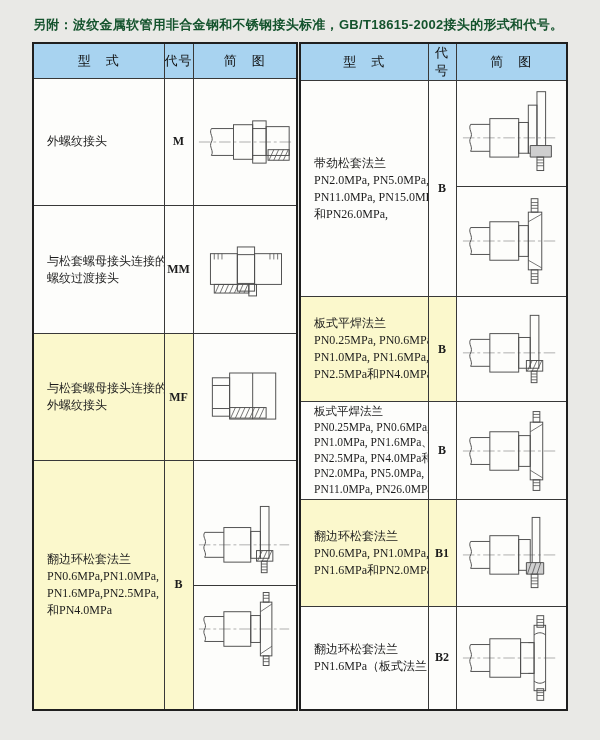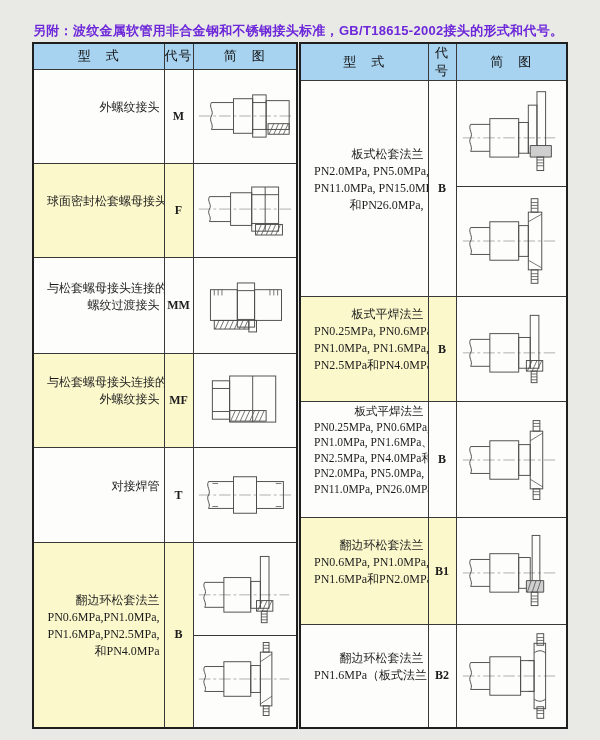--- a/index.html
+++ b/index.html
@@ -3,31 +3,31 @@
 <meta charset="utf-8">
 <style>
   :root{
     --page-bg:#e9e9e6; --cell-bg:#fdfdfb; --header-bg:#a8d3f0;
     --highlight-bg:#fbf8cc; --border:#383838; --outer:#1f1f1f; --ink:#1c1c1c;
   }
   *{box-sizing:border-box;}
   html,body{margin:0;padding:0;}
   body{width:600px;height:740px;position:relative;background:var(--page-bg);
        font-family:"Liberation Serif","DejaVu Serif",serif;color:var(--ink);}
-  .title{position:absolute;left:33px;top:22px;width:540px;
+  .title{position:absolute;left:33px;top:16px;width:540px;
          font-family:"Liberation Sans","DejaVu Sans",sans-serif;
-         font-size:13px;font-weight:700;letter-spacing:.3px;color:#6d28d9;}
+         font-size:13px;font-weight:700;letter-spacing:.3px;color:#14532d;}
   .tables{position:absolute;left:32px;top:42px;display:flex;}
   table{border-collapse:collapse;table-layout:fixed;background:var(--cell-bg);}
   .tbl-left{width:264px;border:2px solid var(--outer);}
   .tbl-right{width:267px;border:2px solid var(--outer);margin-left:1px;}
   td,th{border:1px solid var(--border);padding:0;overflow:hidden;}
   th{background:var(--header-bg);font-weight:500;font-size:13px;height:25px;
      letter-spacing:1px;color:#111;}
-  .c-type{padding:2px 4px 20px 13px;vertical-align:middle;text-align:right;}
+  .c-type{padding:2px 4px 2px 13px;vertical-align:middle;text-align:left;}
   .lines div{font-size:12px;line-height:17px;white-space:nowrap;}
   .tight div{font-size:11.5px;line-height:15.5px;}
   .c-code{text-align:center;vertical-align:middle;font-size:12px;font-weight:600;}
   .hl{background:var(--highlight-bg);}
   .c-diag{vertical-align:middle;}
   .dbox{display:flex;align-items:center;justify-content:center;}
   .split{padding:0;}
   .split .sub{display:flex;align-items:center;justify-content:center;}
   .split .sub + .sub{border-top:1px solid var(--border);}
   svg.dg{stroke:#4d4d4d;fill:none;stroke-width:1;display:block;}
@@ -72,43 +72,20 @@
                 <line x1="58" y1="19" x2="72" y2="19"></line>
                 <line x1="58" y1="47" x2="72" y2="47"></line>
           <rect x="72" y="17" width="24" height="30"></rect>
           <rect x="74" y="41" width="22" height="11"></rect>
           <path class="ht" d="M75 52 l5 -11 M80 52 l5 -11 M85 52 l5 -11 M90 52 l5 -11"></path>
         </svg>
       </div>
           </td>
     </tr>
 
-    <tr style="height:90px">
-      <td class="c-type hl">
-        <div class="lines">
-              <div>球面密封松套螺母接头</div>
-            </div>
-      </td>
-      <td class="c-code hl">F</td>
-      <td class="c-diag">
-            <div class="dbox">
-        <svg class="dg" width="96" height="66" viewBox="0 0 100 66">
-          <line class="cl" x1="2" y1="31" x2="98" y2="31"></line>
-          <path d="M13 18 h22 M13 44 h22 M13 18 c-3 5 3 8 0 13 c-3 5 3 8 0 13"></path>
-          <rect x="35" y="14" width="22" height="34"></rect>
-          <rect x="57" y="8" width="28" height="46"></rect>
-                <line x1="57" y1="16" x2="85" y2="16"></line>
-                <line x1="57" y1="46" x2="85" y2="46"></line>
-          <line x1="71" y1="8" x2="71" y2="54"></line>
-          <rect x="61" y="47" width="28" height="11"></rect>
-          <path class="ht" d="M62 58 l5 -11 M67 58 l5 -11 M72 58 l5 -11 M77 58 l5 -11 M82 58 l5 -11"></path>
-        </svg>
-      </div>
-          </td>
-    </tr>
 
     <tr style="height:91px">
       <td class="c-type">
         <div class="lines">
           <div>与松套螺母接头连接的</div>
           <div>螺纹过渡接头</div>
         </div>
       </td>
       <td class="c-code">MM</td>
       <td class="c-diag">
@@ -145,39 +122,20 @@
                 <line x1="16" y1="45" x2="34" y2="45"></line>
           <rect x="34" y="8" width="48" height="48"></rect>
           <line x1="58" y1="8" x2="58" y2="56"></line>
           <rect x="34" y="44" width="38" height="11"></rect>
           <path class="ht" d="M35 55 l5 -11 M40 55 l5 -11 M45 55 l5 -11 M50 55 l5 -11 M55 55 l5 -11 M60 55 l5 -11 M65 55 l5 -11"></path>
         </svg>
       </div>
           </td>
     </tr>
 
-    <tr style="height:91px">
-      <td class="c-type">
-        <div class="lines">
-              <div>对接焊管</div>
-            </div>
-      </td>
-      <td class="c-code">T</td>
-      <td class="c-diag">
-            <div class="dbox">
-        <svg class="dg" width="96" height="66" viewBox="0 0 100 66">
-          <line class="cl" x1="2" y1="33" x2="98" y2="33"></line>
-          <path d="M12 19 h26 M12 47 h26 M12 19 c-3 5 3 9 0 14 c-3 5 3 9 0 14"></path>
-          <rect x="38" y="14" width="24" height="38"></rect>
-          <rect x="62" y="19" width="28" height="28"></rect>
-          <path class="ht" d="M82 21 h6 M82 45 h6 M16 21 h6 M16 45 h6"></path>
-        </svg>
-      </div>
-          </td>
-    </tr>
 
     <tr style="height:176px">
       <td class="c-type hl">
         <div class="lines">
           <div>翻边环松套法兰</div>
           <div>PN0.6MPa,PN1.0MPa,</div>
           <div>PN1.6MPa,PN2.5MPa,</div>
           <div>和PN4.0MPa</div>
         </div>
       </td>
@@ -224,21 +182,21 @@
     <tbody>
         <tr style="height:25px">
       <th>型　式</th>
       <th>代号</th>
       <th>简　图</th>
     </tr>
 
     <tr style="height:216px">
       <td class="c-type">
         <div class="lines">
-          <div>板式松套法兰</div>
+          <div>带劲松套法兰</div>
           <div>PN2.0MPa, PN5.0MPa,</div>
           <div>PN11.0MPa, PN15.0MPa,</div>
           <div>和PN26.0MPa,</div>
         </div>
       </td>
       <td class="c-code">B</td>
       <td class="c-diag split">
         <div class="sub" style="height:104px">
           <svg class="dg" width="100" height="96" viewBox="0 0 104 96">
             <line class="cl" x1="2" y1="52" x2="100" y2="52"></line>

